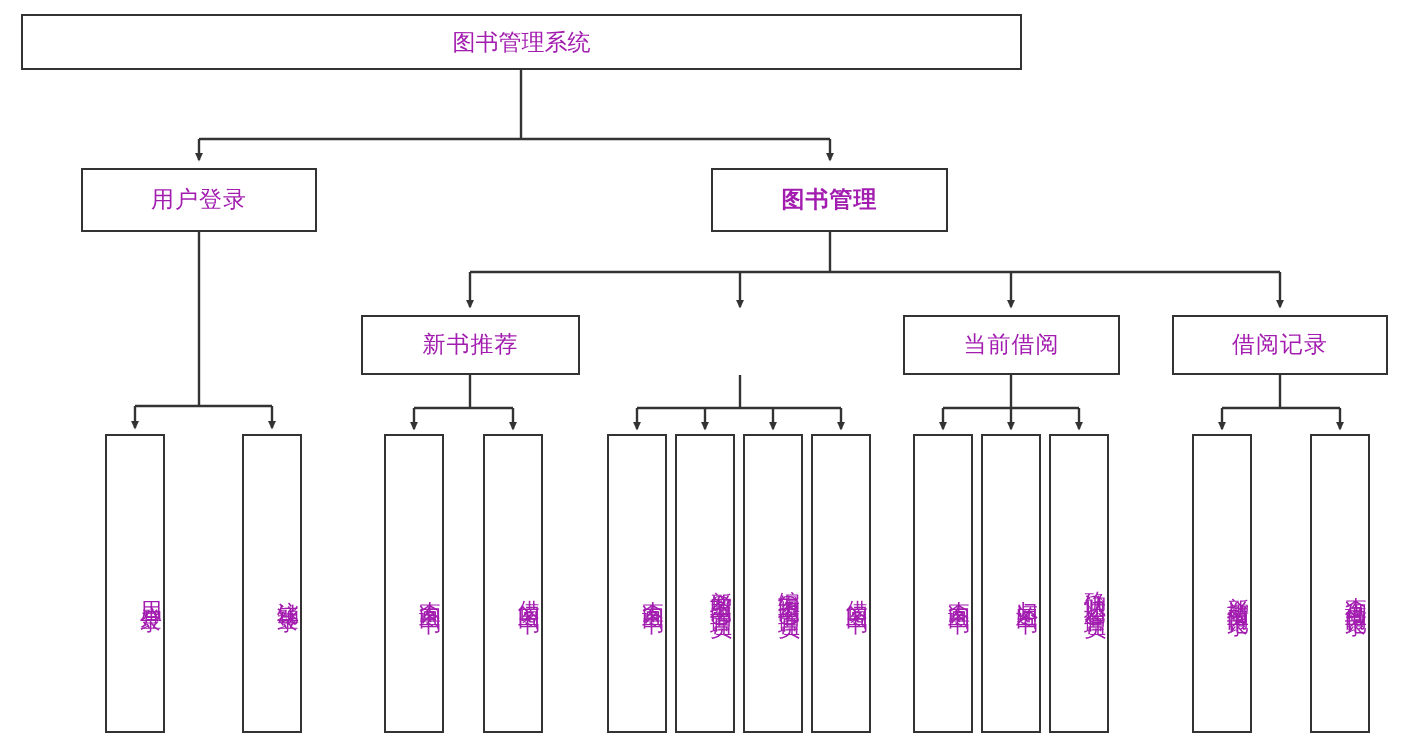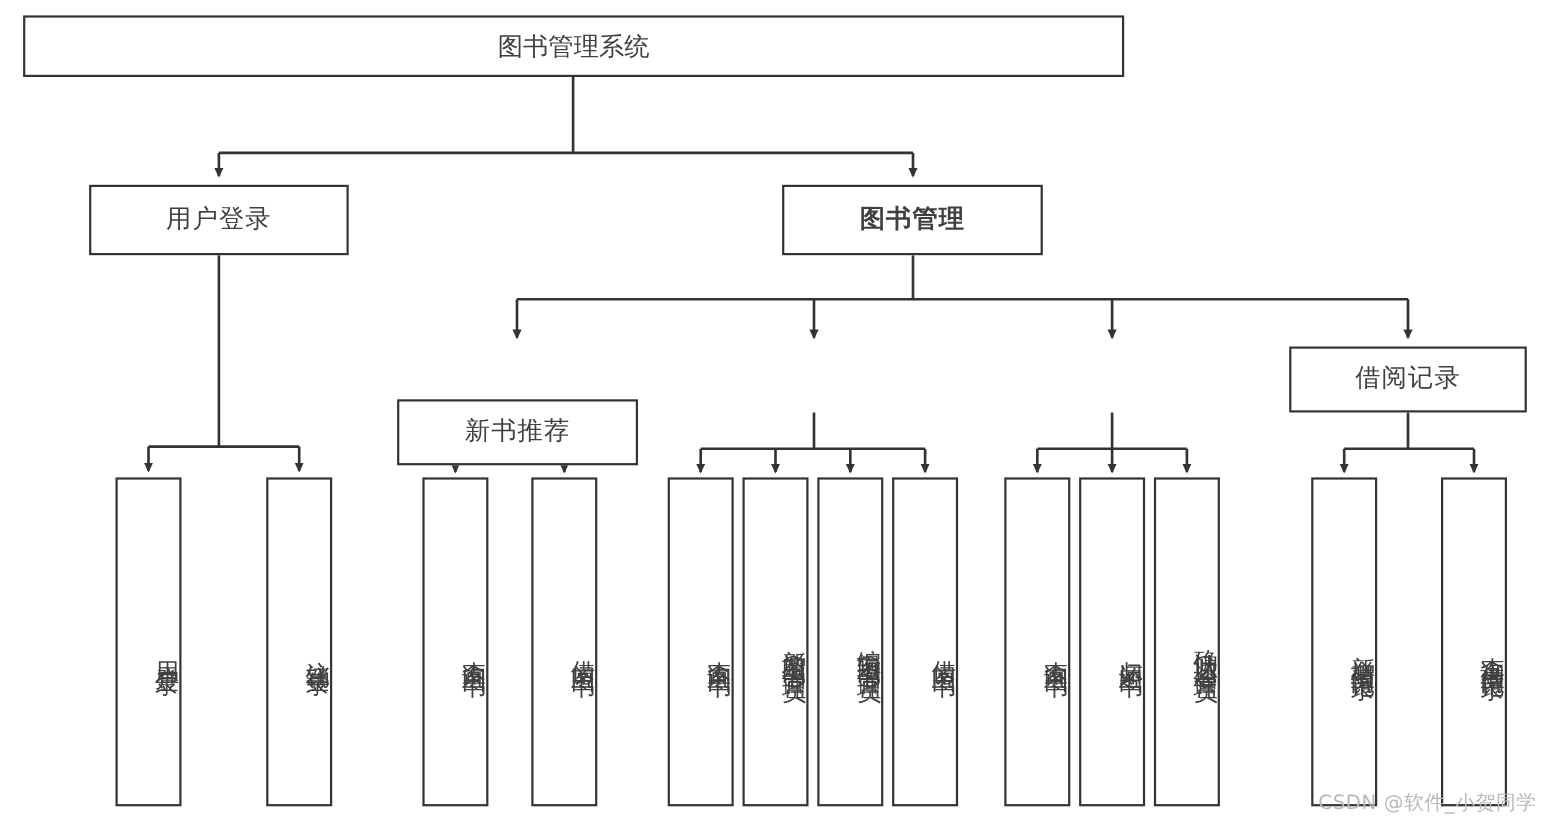--- a/index.html
+++ b/index.html
@@ -25,21 +25,21 @@
     height: 747px;
   }
   .node {
     position: absolute;
     box-sizing: border-box;
     border: 2px solid #333333;
     background: #ffffff;
     display: flex;
     align-items: center;
     justify-content: center;
-    color: #404040;
+    color: #a21caf;
   }
   .node-h {
     font-size: 23px;
     letter-spacing: 1px;
     line-height: 1.2;
   }
   .node-root {
     font-size: 23px;
   }
   .leaf {
@@ -127,22 +127,25 @@
     <span>图书管理系统</span>
   </div>
 
   <div class="node node-h" style="left:81px; top:168px; width:236px; height:64px;">
     <span>用户登录</span>
   </div>
   <div class="node node-h" style="left:711px; top:168px; width:237px; height:64px;font-weight:bold;">
     <span>图书管理</span>
   </div>
 
-  <div class="node node-h" style="left:361px; top:315px; width:219px; height:60px;margin-top:48px;">
+  <div class="node node-h" style="left:361px; top:315px; width:219px; height:60px;">
     <span>新书推荐</span>
+  </div>
+  <div class="node node-h" style="left:903px; top:315px; width:217px; height:60px;">
+    <span>当前借阅</span>
   </div>
   <div class="node node-h" style="left:1172px; top:315px; width:216px; height:60px;">
     <span>借阅记录</span>
   </div>
 
   <div class="node leaf" style="left:105px; top:434px; width:60px; height:299px;">
     <span class="leaf-label">用户登录</span>
   </div>
   <div class="node leaf" style="left:242px; top:434px; width:60px; height:299px;">
     <span class="leaf-label">注销登录</span>
@@ -178,15 +181,14 @@
     <span class="leaf-label">确认归还（管理员）</span>
   </div>
 
   <div class="node leaf" style="left:1192px; top:434px; width:60px; height:299px;">
     <span class="leaf-label">新增借阅记录</span>
   </div>
   <div class="node leaf" style="left:1310px; top:434px; width:60px; height:299px;">
     <span class="leaf-label">查询借阅记录</span>
   </div>
 
-  <div class="watermark">CSDN @软件_小贺同学</div>
 
 </div>
 
 </body></html>

